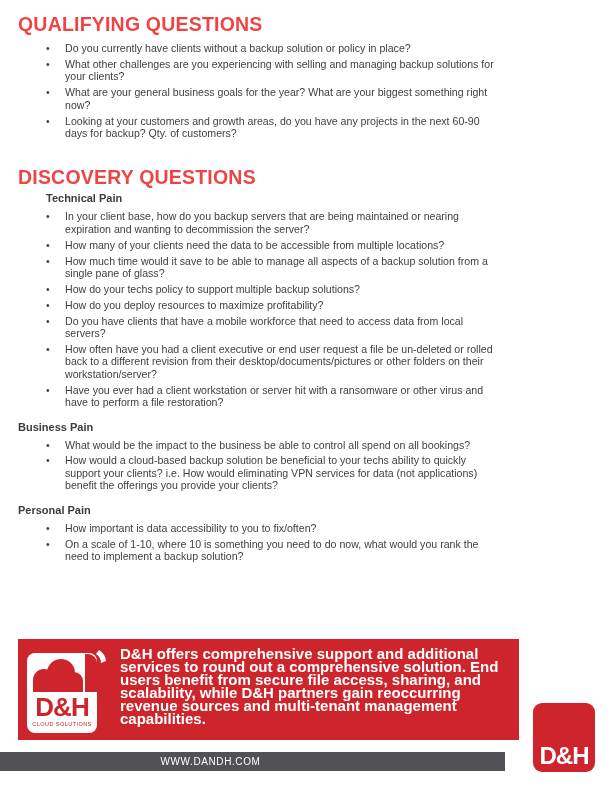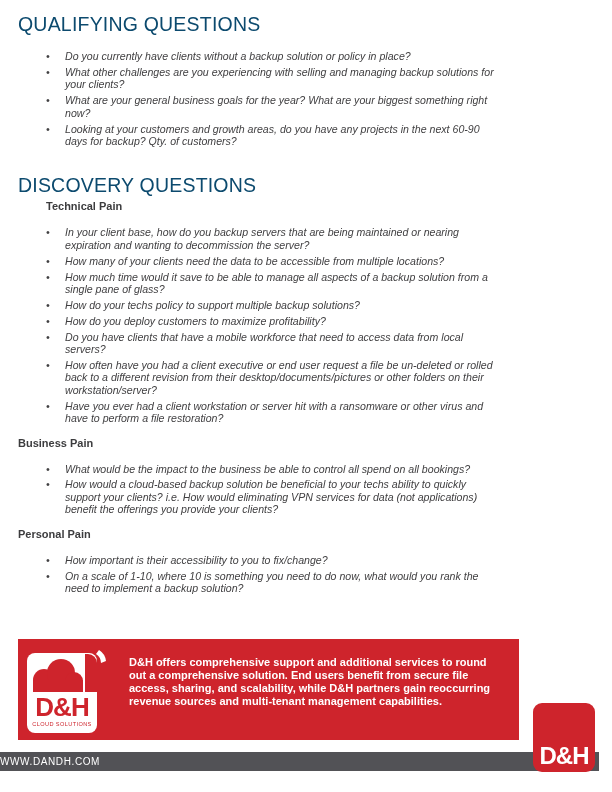--- a/index.html
+++ b/index.html
@@ -11,38 +11,37 @@
     overflow: hidden;
   }
   .content {
     position: absolute;
     left: 18px; top: 13px;
     width: 516px;
   }
   h1.section-title {
     margin: 0;
     font-size: 19.5px;
-    font-weight: normal;
+    font-weight: bold;
     letter-spacing: 0.2px;
-    color: #0c4a6e;
+    color: #ef4444;
   }
   h1.discovery-title { margin-top: 27px; }
   h2.subsection-title {
     margin: 12px 0 0 0;
     font-size: 11px;
     font-weight: bold;
     color: #3c3c3e;
   }
   h2.first-subsection { margin-top: 3px; margin-left: 28px; }
   ul.question-list {
     list-style: none;
-    margin: 14px 0 0 28px;
+    margin: 6px 0 0 28px;
     padding: 0;
     width: 455px;
-    font-style: italic;
   }
   ul.question-list li {
     position: relative;
     padding-left: 19px;
     font-size: 10.6px;
     line-height: 12.4px;
     color: #414042;
     margin-bottom: 3.5px;
   }
   ul.question-list li::before {
@@ -62,36 +61,36 @@
     position: absolute;
     left: 9px; top: 8px;
   }
   .banner-text {
     position: absolute;
     left: 102px; top: 8px;
     width: 388px;
     color: #ffffff;
   }
   .banner-text p {
-    margin: 9px;
-    font-size: 11px;
+    margin: 0;
+    font-size: 15px;
     line-height: 13px;
     font-weight: bold;
   }
   .banner-text p + p { margin-top: 13px; }
   
   .footer-bar {
     position: absolute;
     left: 0; top: 752px;
-    width: 599px; height: 19px;
+    width: 505px; height: 19px;
     background: #525256;
     box-sizing: border-box;
     display: flex;
     align-items: center;
-    justify-content: flex-start;
+    justify-content: center;
     padding-right: 84px;
   }
   .footer-bar span {
     color: #ffffff;
     font-size: 10px;
     letter-spacing: 0.6px;
   }
   .badge {
     position: absolute;
     left: 533px; top: 703px;
@@ -126,35 +125,35 @@
   </ul>
 
   <h1 class="section-title discovery-title">DISCOVERY QUESTIONS</h1>
 
   <h2 class="subsection-title first-subsection">Technical Pain</h2>
   <ul class="question-list">
     <li>In your client base, how do you backup servers that are being maintained or nearing expiration and wanting to decommission the server?</li>
     <li>How many of your clients need the data to be accessible from multiple locations?</li>
     <li>How much time would it save to be able to manage all aspects of a backup solution from a single pane of glass?</li>
     <li>How do your techs policy to support multiple backup solutions?</li>
-    <li>How do you deploy customers to maximize profitability?</li>
+    <li>How do you deploy resources to maximize profitability?</li>
     <li>Do you have clients that have a mobile workforce that need to access data from local servers?</li>
     <li>How often have you had a client executive or end user request a file be un-deleted or rolled back to a different revision from their desktop/documents/pictures or other folders on their workstation/server?</li>
     <li>Have you ever had a client workstation or server hit with a ransomware or other virus and have to perform a file restoration?</li>
   </ul>
 
   <h2 class="subsection-title">Business Pain</h2>
   <ul class="question-list">
     <li>What would be the impact to the business be able to control all spend on all bookings?</li>
     <li>How would a cloud-based backup solution be beneficial to your techs ability to quickly support your clients? i.e. How would eliminating VPN services for data (not applications) benefit the offerings you provide your clients?</li>
   </ul>
 
   <h2 class="subsection-title">Personal Pain</h2>
   <ul class="question-list">
-    <li>How important is their accessibility to you to fix/change?</li>
+    <li>How important is data accessibility to you to fix/often?</li>
     <li>On a scale of 1-10, where 10 is something you need to do now, what would you rank the need to implement a backup solution?</li>
   </ul>
 
 </div>
 
 <div class="banner">
   <svg class="logo-svg" width="80" height="88" viewBox="0 0 80 88" xmlns="http://www.w3.org/2000/svg">
     <rect x="0" y="6" width="70" height="80" rx="8" fill="#ffffff"></rect>
     <g fill="#ce242c">
       <circle cx="17" cy="33" r="11"></circle>

